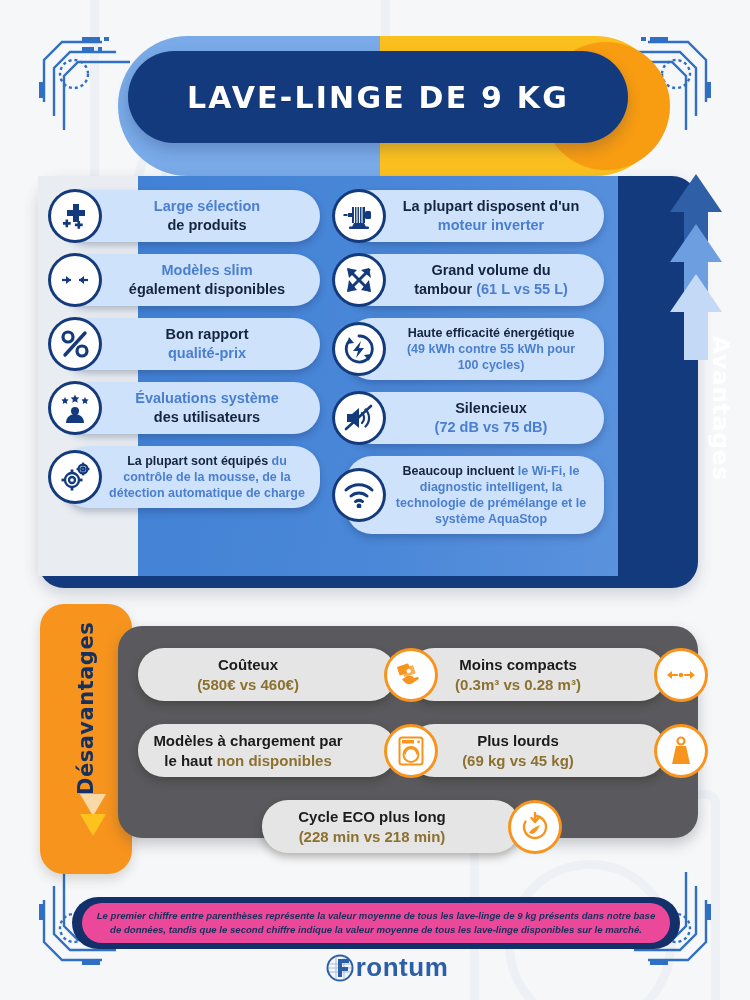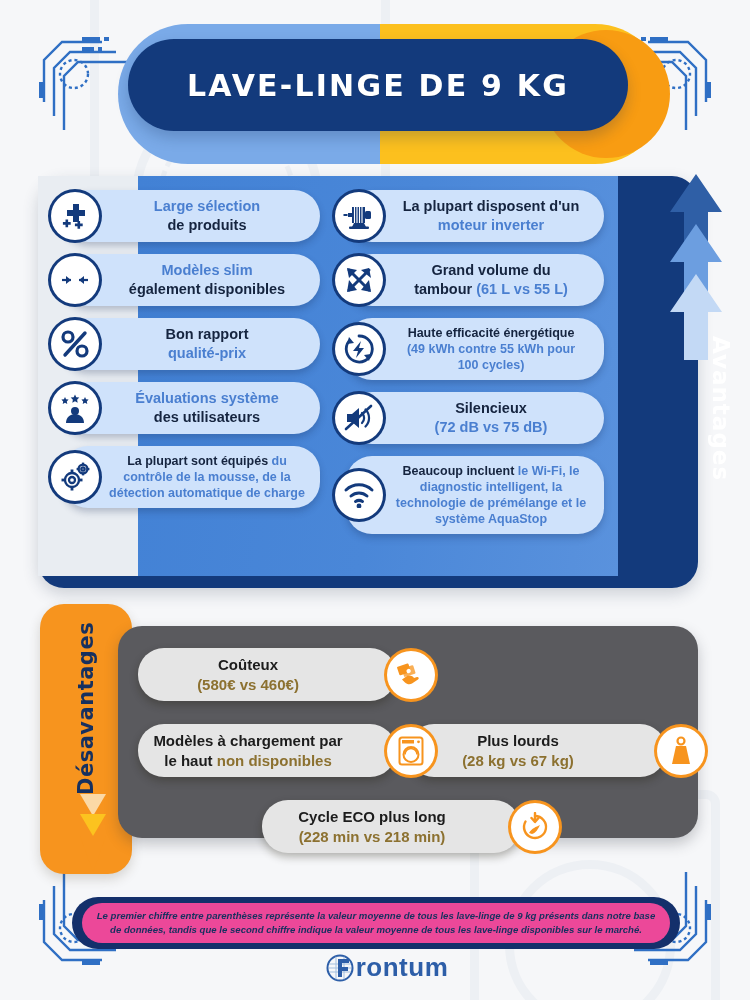--- a/index.html
+++ b/index.html
@@ -26,21 +26,21 @@
   .wm-dash {
     position: absolute;
     border: 5px dashed #eceff3;
     border-radius: 50%;
   }
   .corner { position: absolute; }
 
   
   .header-wrap {
     position: absolute;
-    left: 0; top: 16px;
+    left: 0; top: 28px;
     width: 750px; height: 140px;
   }
   .hdr-blue-blob {
     position: absolute;
     left: 118px; top: 8px;
     width: 300px; height: 140px;
     background: #7aaae8;
     border-radius: 70px 0 0 70px;
   }
   .hdr-yellow-blob {
@@ -587,20 +587,39 @@
         <g transform="rotate(-18 14 14)">
           <rect x="3" y="2" width="12" height="9" rx="1" fill="#f7941e"></rect>
           <rect x="7" y="5" width="12" height="9" rx="1" fill="#f7941e" opacity=".75"></rect>
           <circle cx="13" cy="9.5" r="2.2" fill="#fff"></circle>
         </g>
         <path d="M10 15 c3-1 6 0 7 2 l3-1 c1.5-.5 2.5 1.5 1 2.5 l-6 4 c-2 1.3-5 1-7-1 l-3-3 z" fill="#f7941e"></path>
       </svg>
     </div>
   </div>
 
+  <div class="dchip" style="left:408px; top:44px; width:300px;">
+    <div class="dchip-body">
+      <div class="dchip-text">
+          <div><span>Moins compacts</span></div>
+          <div><span class="dim">(0.3m³ vs 0.28 m³)</span></div>
+        </div>
+    </div>
+    <div class="dchip-icon">
+      <svg width="30" height="20" viewBox="0 0 30 20">
+        <g stroke="#f7941e" stroke-width="2.2" stroke-linecap="round">
+          <path d="M4 10 H11"></path>
+            <path d="M19 10 H26"></path>
+        </g>
+        <path d="M1 10 l5 -4 v8 z" fill="#f7941e"></path>
+        <path d="M29 10 l-5 -4 v8 z" fill="#f7941e"></path>
+        <circle cx="15" cy="10" r="2.3" fill="#f7941e"></circle>
+      </svg>
+    </div>
+  </div>
 
   <div class="dchip" style="left:138px; top:120px; width:300px;">
     <div class="dchip-body">
       <div class="dchip-text">
           <div><span>Modèles à chargement par</span></div>
           <div><span>le haut </span><span class="dim">non disponibles</span></div>
         </div>
     </div>
     <div class="dchip-icon">
       <svg width="26" height="30" viewBox="0 0 26 30">
@@ -610,21 +629,21 @@
         <circle cx="13" cy="18.5" r="7.5" fill="none" stroke="#f7941e" stroke-width="2"></circle>
         <path d="M7 18.5 a6 6 0 0 1 12 0" fill="none" stroke="#f7941e" stroke-width="1.6"></path>
       </svg>
     </div>
   </div>
 
   <div class="dchip" style="left:408px; top:120px; width:300px;">
     <div class="dchip-body">
       <div class="dchip-text">
           <div><span>Plus lourds</span></div>
-          <div><span class="dim">(28 kg vs 67 kg)</span></div>
+          <div><span class="dim">(69 kg vs 45 kg)</span></div>
         </div>
     </div>
     <div class="dchip-icon">
       <svg width="28" height="30" viewBox="0 0 28 30">
         <circle cx="14" cy="5" r="3.5" fill="none" stroke="#f7941e" stroke-width="2.2"></circle>
         <path d="M9 10 h10 l4 18 h-18 z" fill="#f7941e"></path>
       </svg>
     </div>
   </div>
 

